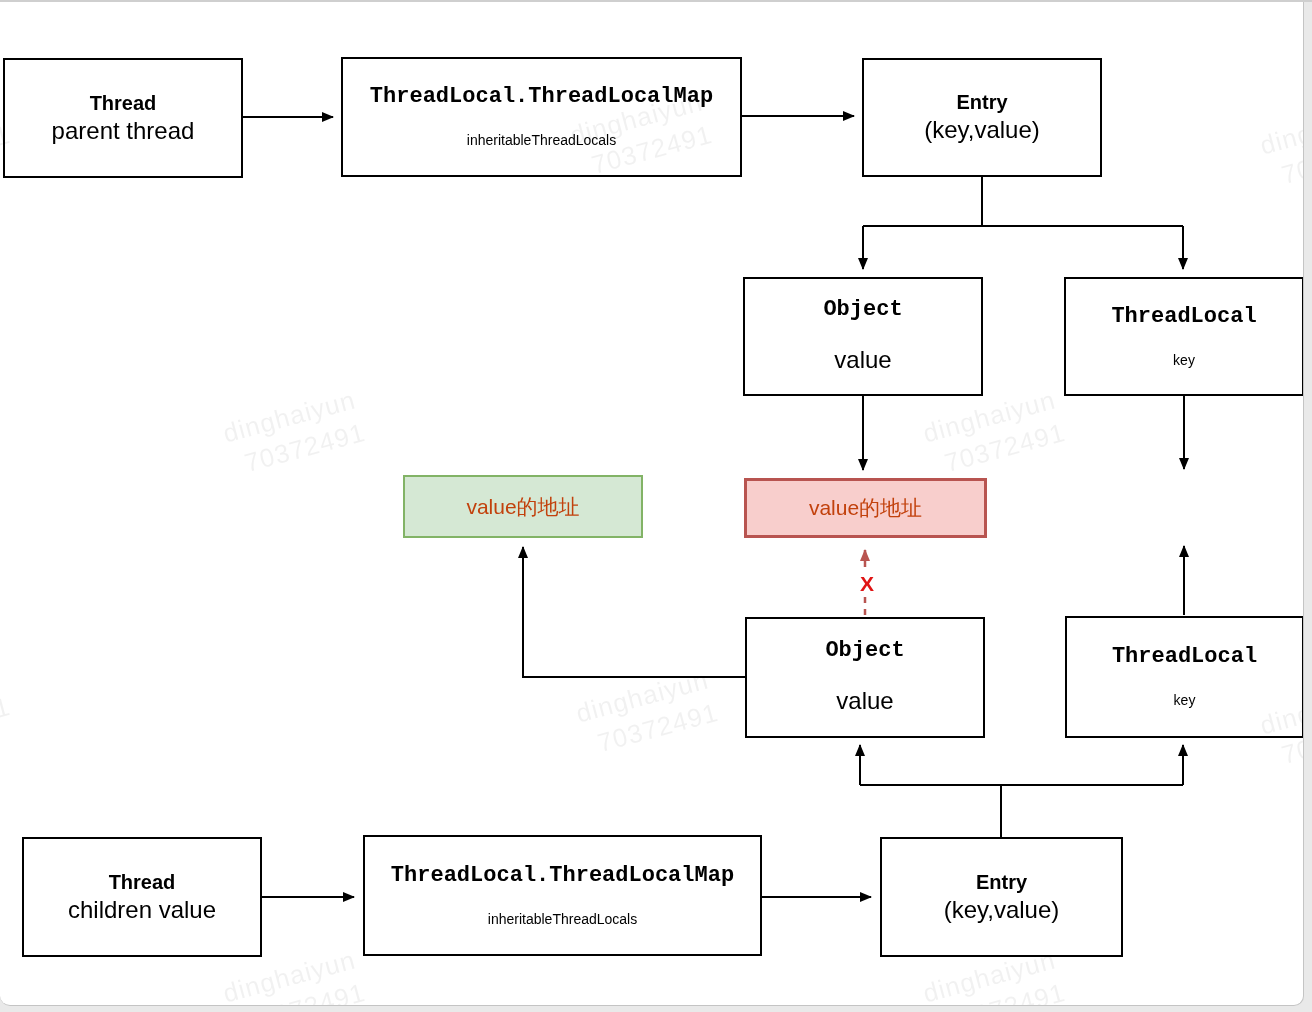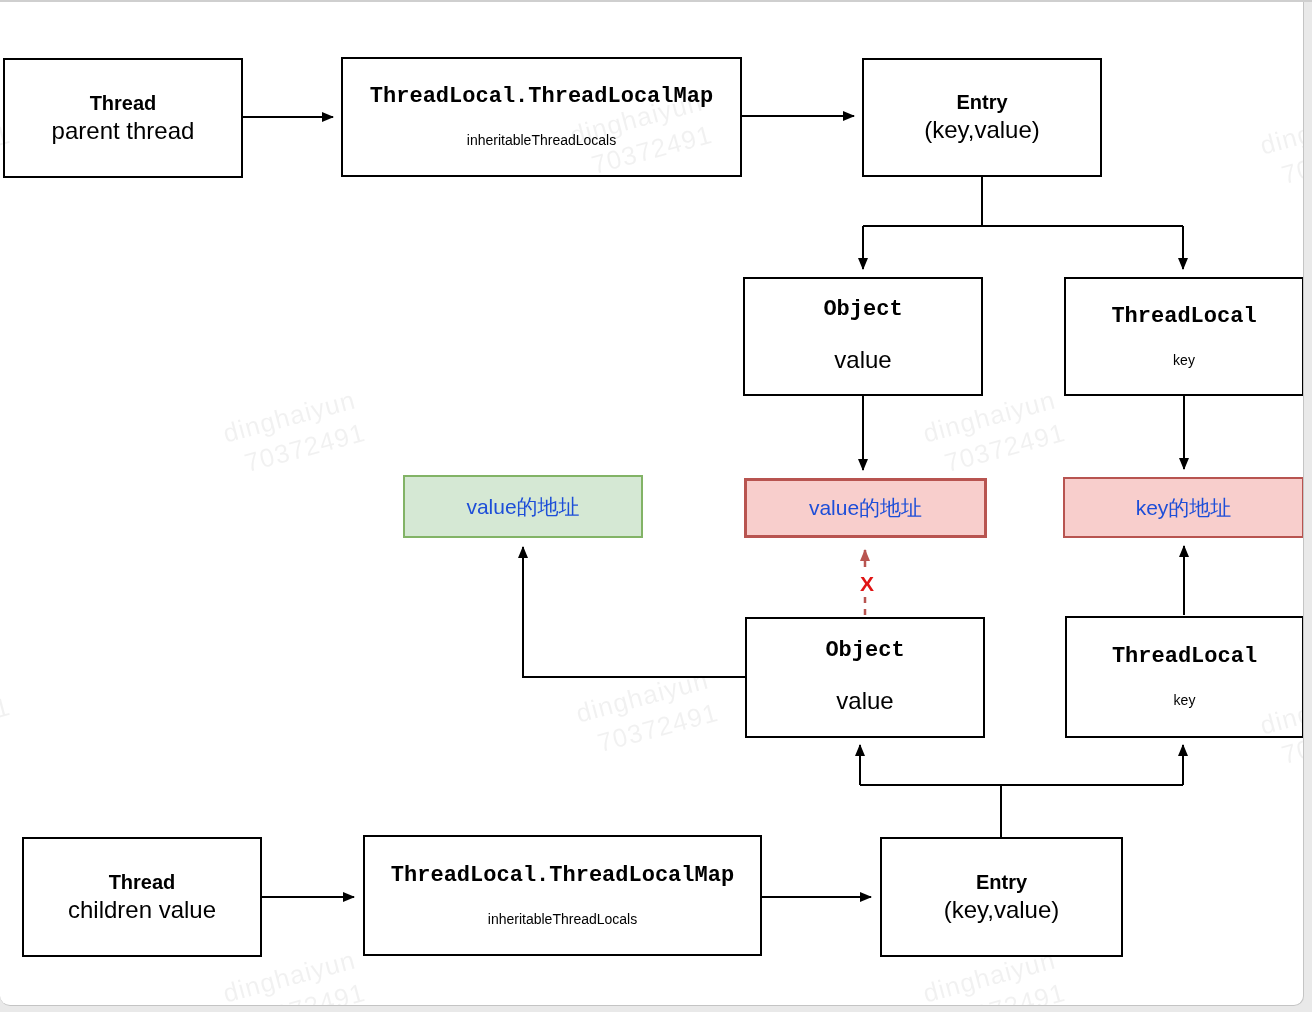--- a/index.html
+++ b/index.html
@@ -13,21 +13,21 @@
   .node{position:absolute;box-sizing:border-box;background:#ffffff;border:2px solid #000;
         display:flex;flex-direction:column;align-items:center;justify-content:center;
         text-align:center;z-index:2;color:#000;}
   .node.big{gap:24px;}
   .node.tight{gap:2px;}
   .t-sans-b{font-family:"Liberation Sans",sans-serif;font-weight:bold;font-size:20px;line-height:1.2;}
   .t-sans{font-family:"Liberation Sans",sans-serif;font-size:24px;line-height:1.2;}
   .t-mono-b{font-family:"Liberation Mono","DejaVu Sans Mono",monospace;font-weight:bold;font-size:22px;line-height:1.1;}
   .t-mono{font-family:Liberation Sans, sans-serif;font-size:14px;line-height:1.1;}
   .addr{position:absolute;box-sizing:border-box;display:flex;align-items:center;justify-content:center;
-        font-size:21px;z-index:2;color:#1d4ed8;}
+        font-size:21px;z-index:2;color:#c2410c;}
   .addr.green{background:#d5e8d4;border:2px solid #82b366;}
   .addr.red{background:#f8cecc;border:3px solid #b85450;}
   .addr.red.thin{border-width:2px;}
   .cross{position:absolute;z-index:3;font-family:"Liberation Sans",sans-serif;font-weight:bold;
          font-size:21px;color:#e01414;background:#ffffff;padding:0 2px;line-height:1;}
   .wm{position:absolute;z-index:4;transform:rotate(-15deg);color:rgba(0,0,0,0.055);
       font-size:26px;line-height:1.3;letter-spacing:1px;text-align:center;white-space:nowrap;
       pointer-events:none;}
   .wm .l2{display:block;padding-left:14px;}
 </style>
@@ -90,21 +90,20 @@
 
     <div class="node big" style="left:1064px;top:275px;width:240px;height:119px;">
       <div class="t-mono-b">ThreadLocal</div>
       <div class="t-mono">key</div>
     </div>
 
     <div class="addr green" style="left:403px;top:473px;width:240px;height:63px;">value的地址</div>
 
     <div class="addr red" style="left:744px;top:476px;width:243px;height:60px;">value的地址</div>
 
-    <div class="addr red thin" style="left:1063px;top:475px;width:241px;height:61px;">key的地址</div>
 
     <div class="cross" style="left:855px;top:571px;width:20px;text-align:center;">X</div>
 
     <div class="node big" style="left:745px;top:615px;width:240px;height:121px;">
       <div class="t-mono-b">Object</div>
       <div class="t-sans">value</div>
     </div>
 
     <div class="node big" style="left:1065px;top:614px;width:239px;height:122px;">
       <div class="t-mono-b">ThreadLocal</div>

